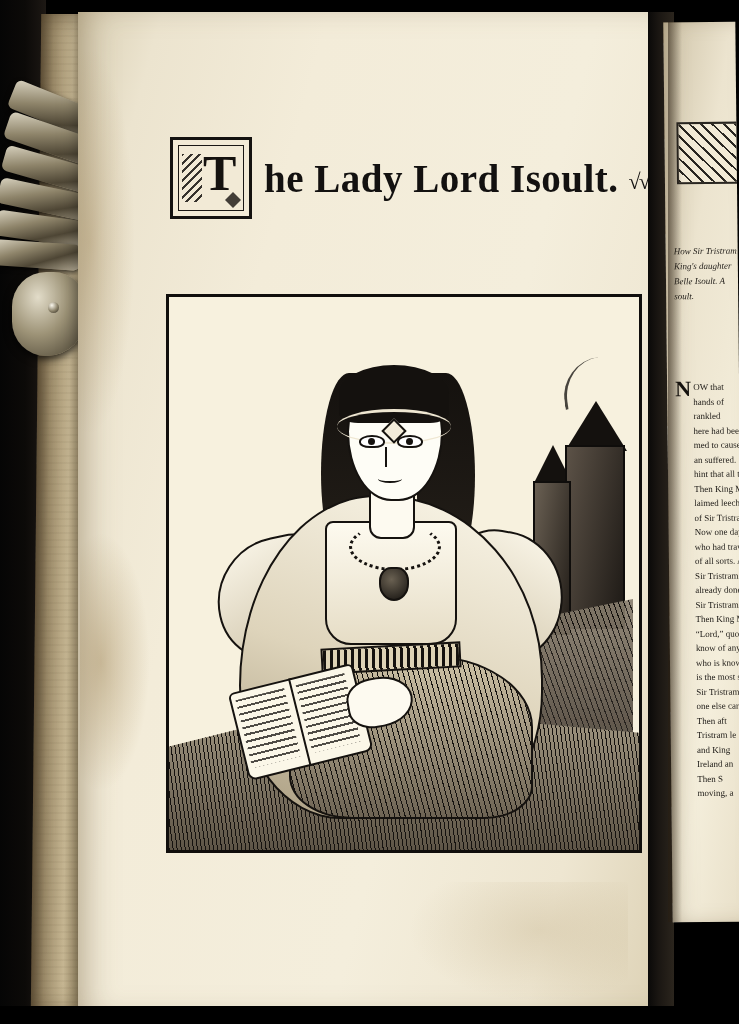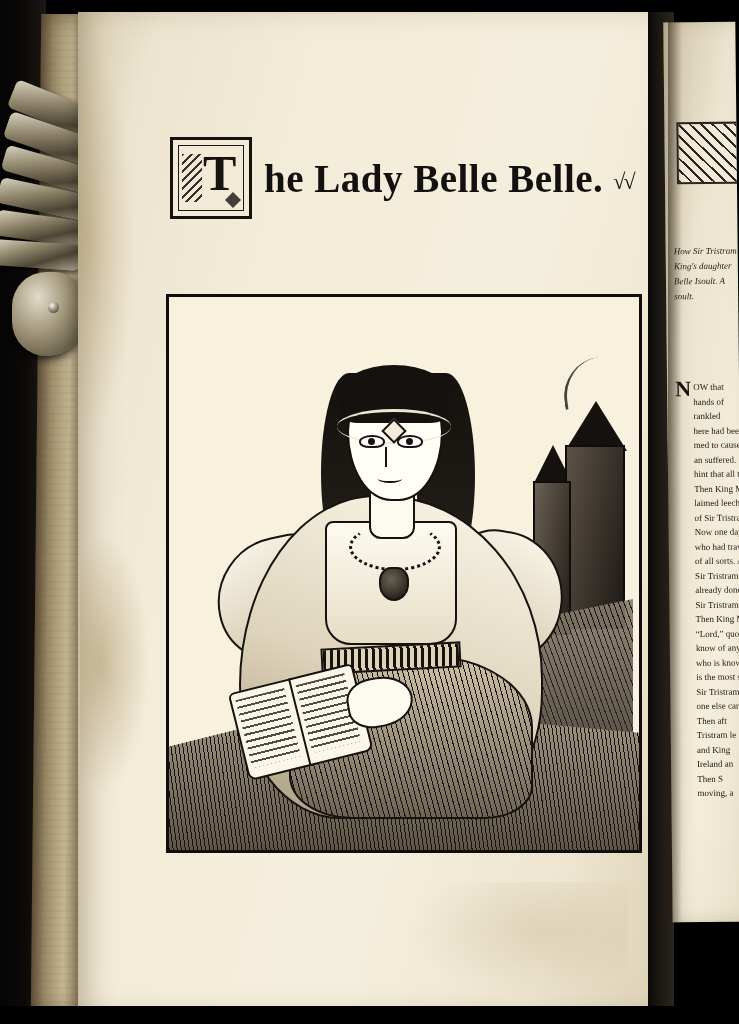--- a/index.html
+++ b/index.html
@@ -412,21 +412,21 @@
     <div class="stain-b"></div>
     <div class="foxing"></div>
 
     <div class="plate-heading">
       <div class="drop-cap">
         <div class="inner-frame"></div>
         <div class="orn"></div>
         <div class="orn2"></div>
         <div class="letter">T</div>
       </div>
-      <div class="heading-text">he Lady Belle Belle.</div>
+      <div class="heading-text">he Lady Lord Isoult.</div>
       <div class="heading-flourish">√√</div>
     </div>
 
     <div class="plate">
       <div class="sky"></div>
 
       <div class="castle">
         <div class="smoke"></div>
         <div class="roof1"></div>
         <div class="roof2"></div>

